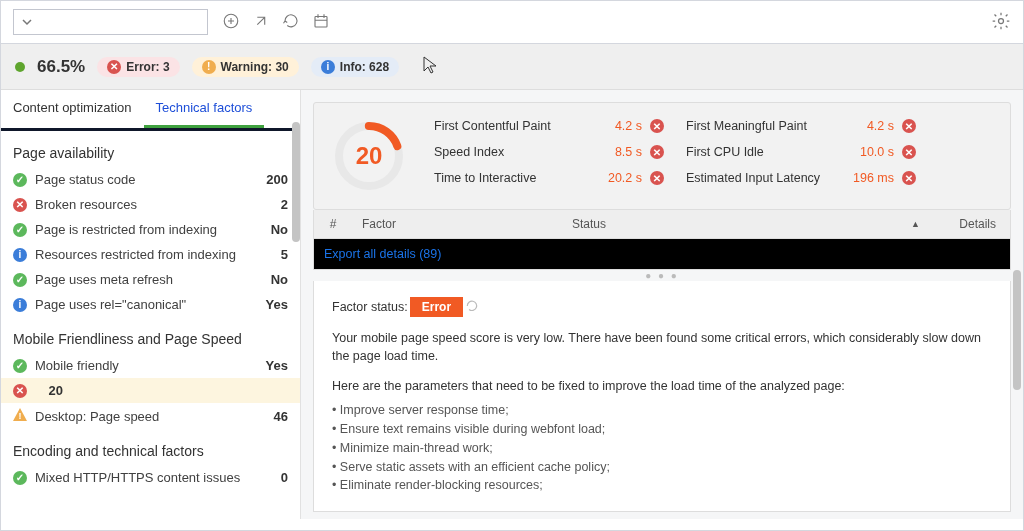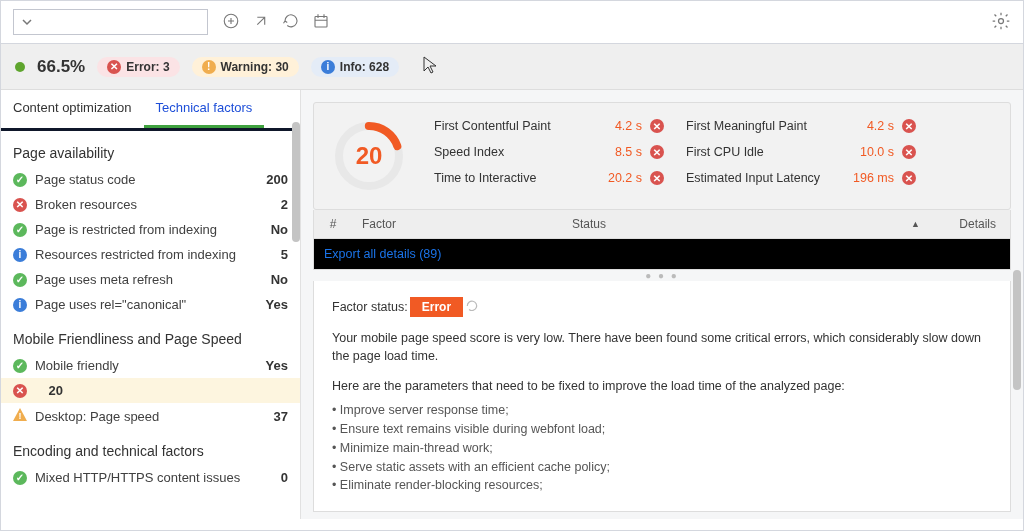--- a/index.html
+++ b/index.html
@@ -186,21 +186,21 @@
       <span class="val">20</span>
     </div>
     <div class="row">
       <span>
         <svg width="14" height="13" viewBox="0 0 14 13">
             <path d="M7 0l7 13H0z" fill="#f0ad4e"></path>
             <text x="7" y="11" font-size="9" fill="#fff" text-anchor="middle" font-weight="bold">!</text>
           </svg>
       </span>
       <span class="label">Desktop: Page speed</span>
-      <span class="val">37</span>
+      <span class="val">46</span>
     </div>
 
     <div class="section-title">Encoding and technical factors</div>
     <div class="row">
       <span class="ic ok">✓</span>
       <span class="label">Mixed HTTP/HTTPS content issues</span>
       <span class="val">0</span>
     </div>
   </div>
 

